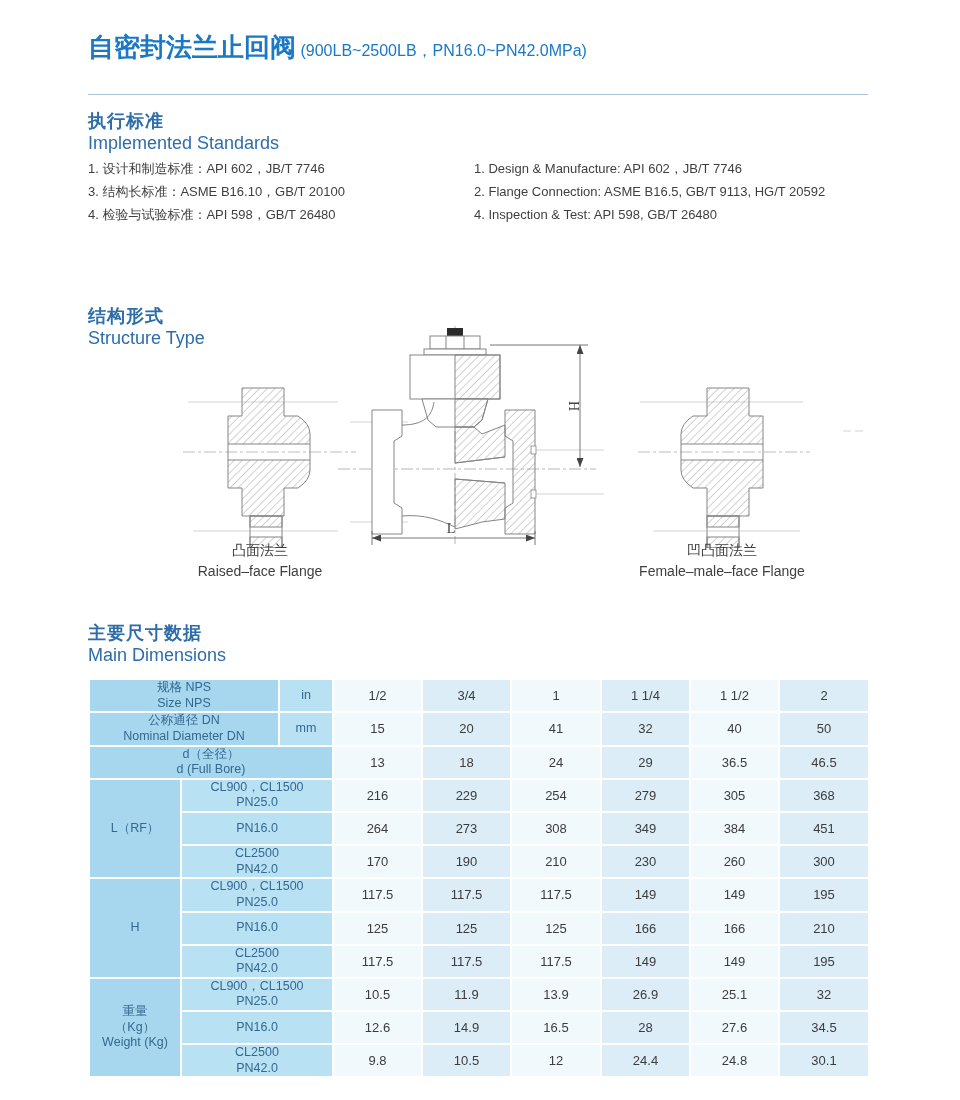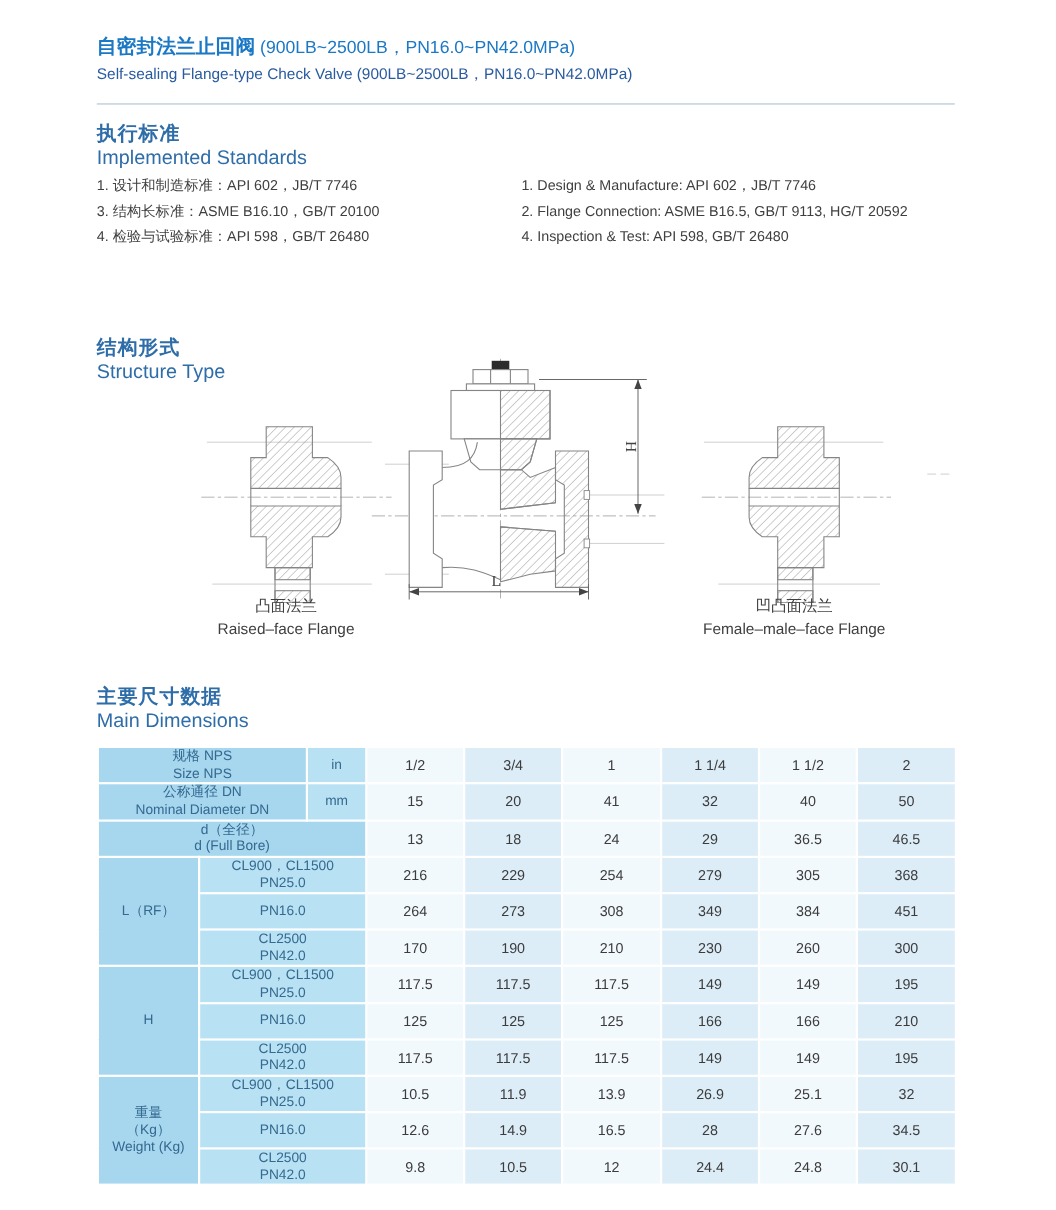--- a/index.html
+++ b/index.html
@@ -1,21 +1,21 @@
 <!DOCTYPE html>
 <html style="--title-blue: #1a78c5; --subtitle-blue: #2a5b9f; --heading-blue: #2e6da8; --divider: #a9c2d4; --body-text: #3f3f3f; --label-bg: #a6d7ef; --sublabel-bg: #b9e1f4; --col-light: #f2f9fd; --col-tint: #dcedf8; --label-text: #35698f; --value-text: #3c3c3c;"><head>
 <meta charset="utf-8">
 <style>
   html,body{margin:0;padding:0;background:#fff;}
   .page{position:relative;width:960px;height:1100px;background:#fff;overflow:hidden;
         font-family:"Liberation Sans",sans-serif;color:#3f3f3f;}
   .abs{position:absolute;}
 
   
-  .title-zh{font-size:18px;font-weight:bold;color:var(--title-blue);}
+  .title-zh{font-size:26px;font-weight:bold;color:var(--title-blue);}
   .title-range{font-size:16px;font-weight:normal;color:var(--title-blue);}
   .title-en{font-size:14px;color:var(--subtitle-blue);margin-top:5px;}
   .divider{height:1px;background:var(--divider);}
 
   
   .sec-zh{font-size:18px;font-weight:600;color:var(--heading-blue);letter-spacing:1px;line-height:22px;}
   .sec-en{font-size:18px;color:var(--heading-blue);line-height:18px;margin-top:2px;}
 
   
   .std-cols{display:flex;margin-top:5px;justify-content:space-between;}
@@ -46,21 +46,20 @@
 </head>
 <body>
 
 <div class="page">
 
   <div class="abs" style="left:88px;top:30px;width:780px;">
     <div>
       <span class="title-zh">自密封法兰止回阀</span>
       <span class="title-range">(900LB~2500LB，PN16.0~PN42.0MPa)</span>
     </div>
-    <div class="title-en">Self-sealing Flange-type Check Valve (900LB~2500LB，PN16.0~PN42.0MPa)</div>
   </div>
   <div class="abs divider" style="left:88px;top:94px;width:780px;"></div>
 
   <div class="abs" style="left:88px;top:110px;width:780px;">
     <div class="sec-zh">执行标准</div>
     <div class="sec-en">Implemented Standards</div>
     <div class="std-cols">
       <div class="std-col-zh" id="std-zh">
           <div class="std-item">1.  设计和制造标准：API 602，JB/T 7746</div>
           <div class="std-item">3.  结构长标准：ASME B16.10，GB/T 20100</div>

